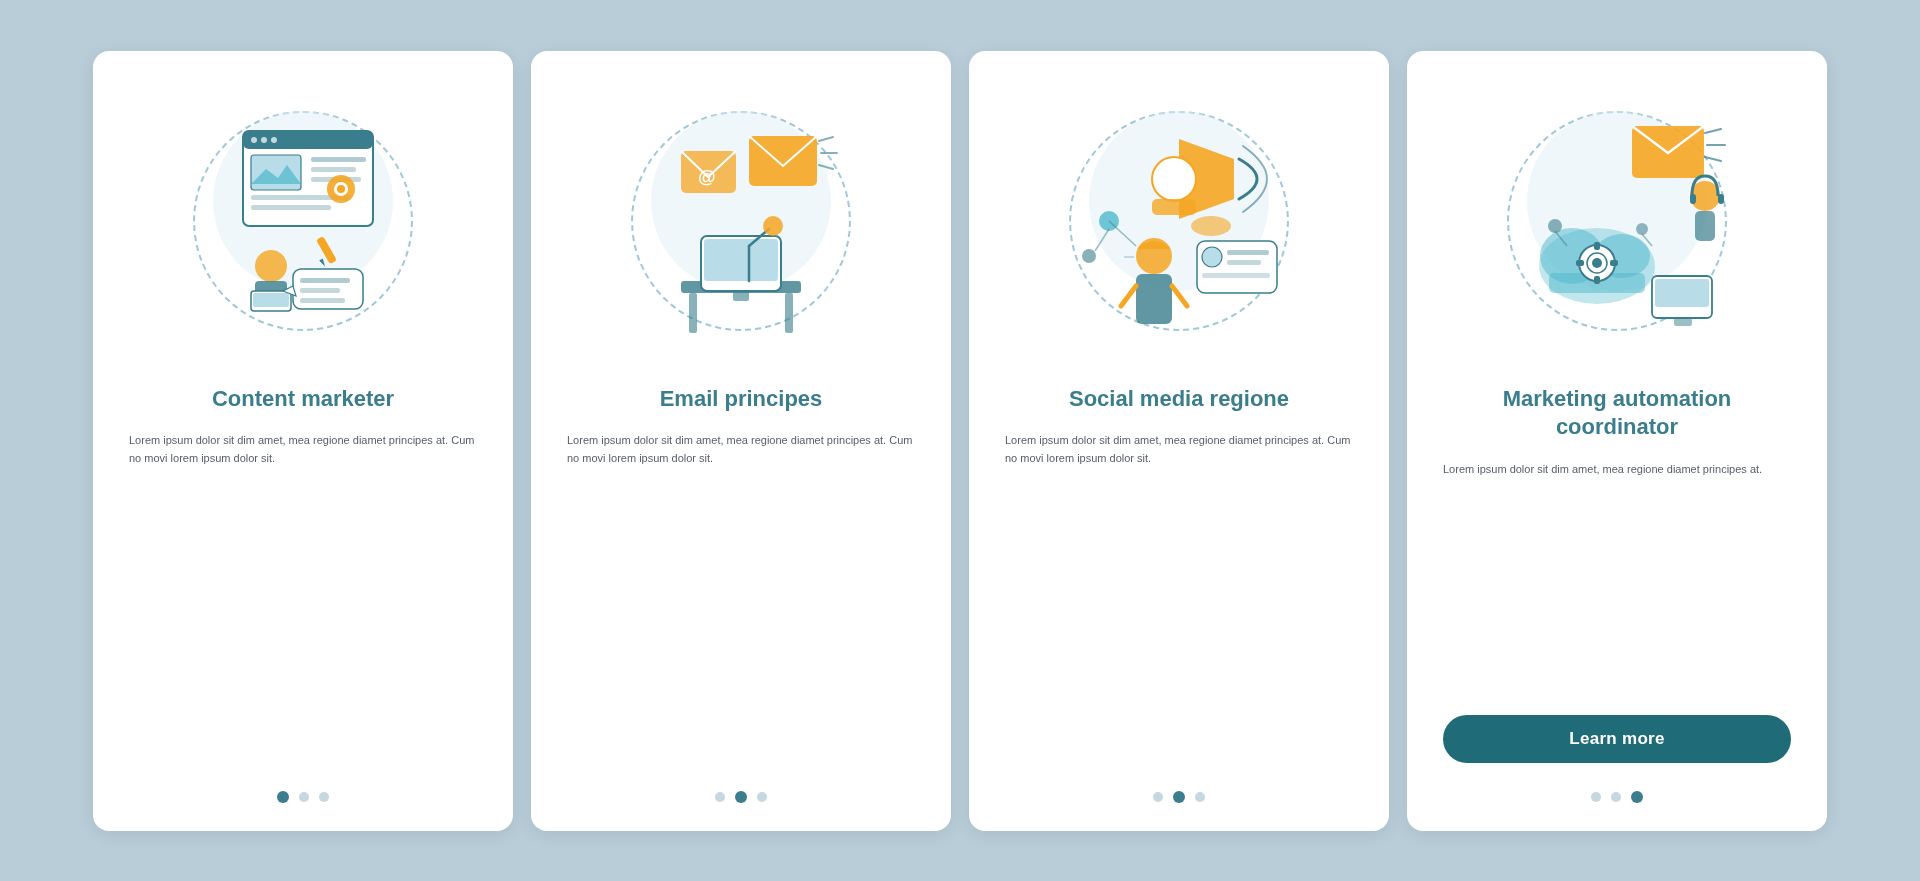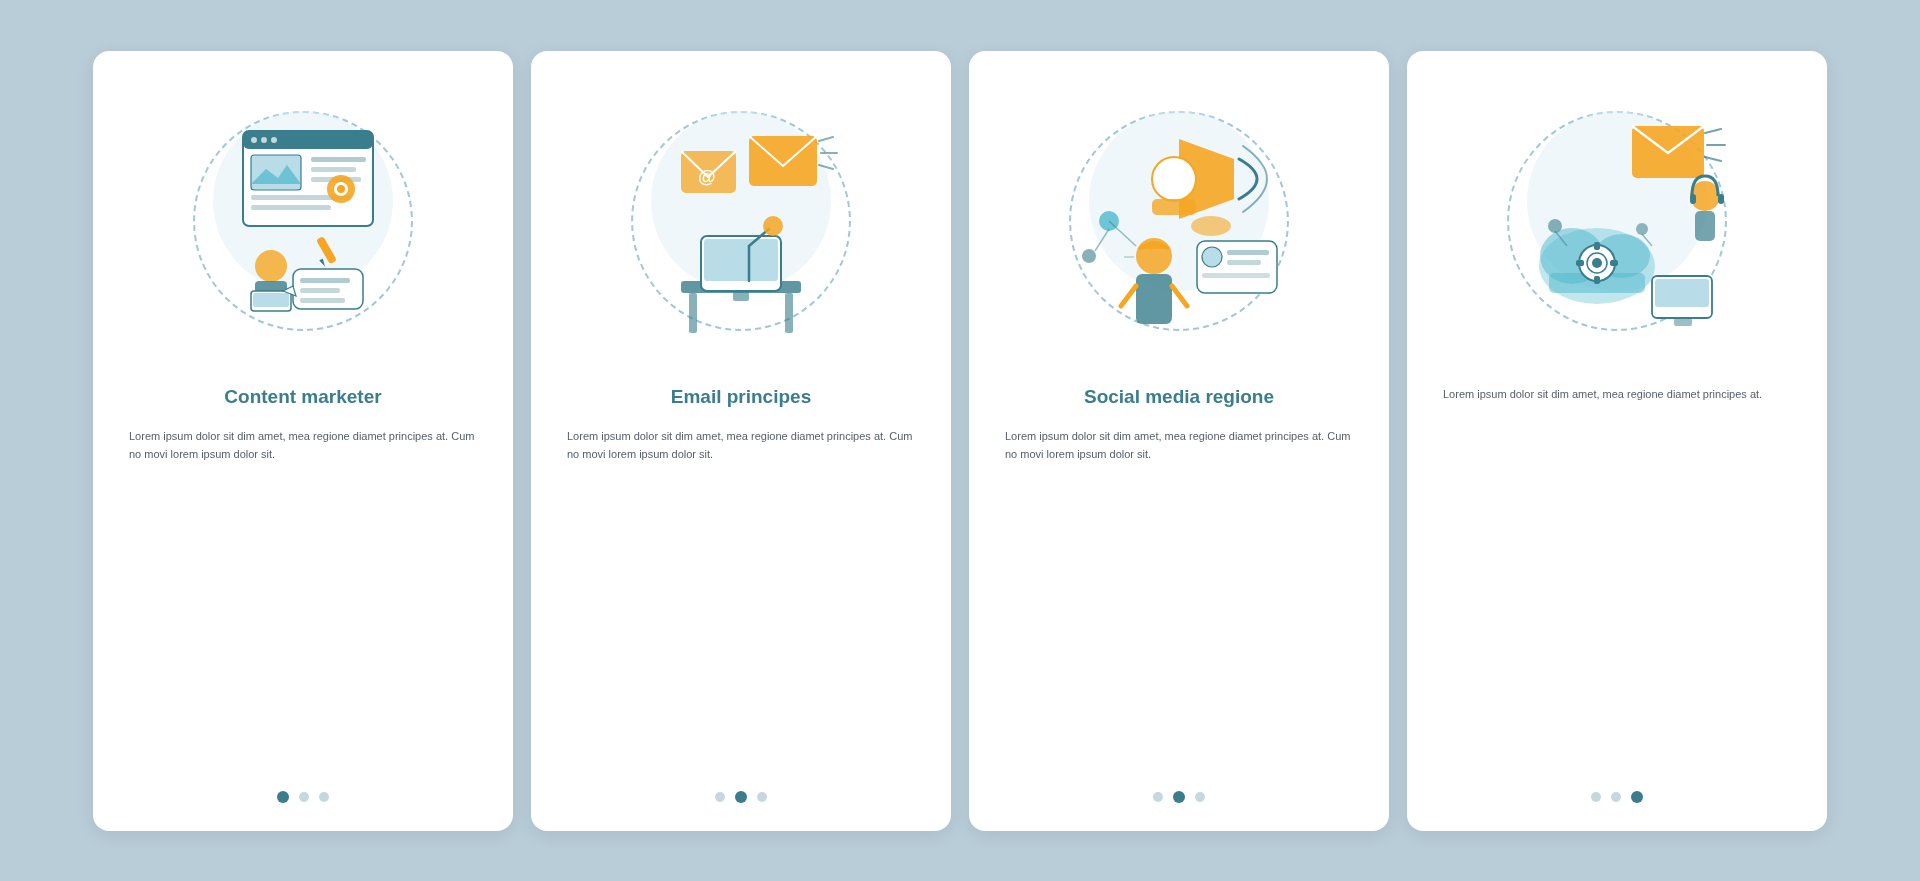--- a/index.html
+++ b/index.html
@@ -54,21 +54,21 @@
     }
 
     
     .illustration-svg {
       position: absolute;
       top: 0; left: 0;
       width: 100%; height: 100%;
     }
 
     .card-title {
-      font-size: 19px;
+      font-size: 22px;
       font-weight: 600;
       color: #3a7d8c;
       text-align: center;
       margin-bottom: 18px;
       line-height: 1.3;
     }
 
     .card-body {
       font-size: 11px;
       color: #555e6a;
@@ -293,21 +293,23 @@
         <rect x="175" y="195" width="60" height="42" rx="5" fill="white" stroke="#3a7d8c" stroke-width="1.8"></rect>
         <rect x="178" y="198" width="54" height="28" rx="3" fill="#b8dce8"></rect>
         <rect x="197" y="237" width="18" height="8" rx="2" fill="#3a7d8c" opacity="0.5"></rect>
 
         <circle cx="78" cy="145" r="7" fill="#3a7d8c" opacity="0.6"></circle>
         <line x1="78" y1="150" x2="90" y2="165" stroke="#3a7d8c" stroke-width="1.5" opacity="0.5"></line>
         <circle cx="165" cy="148" r="6" fill="#3a7d8c" opacity="0.55"></circle>
         <line x1="165" y1="153" x2="175" y2="165" stroke="#3a7d8c" stroke-width="1.5" opacity="0.5"></line>
       </svg>
     </div>
+    <h2 class="card-title">Marketing automation coordinator</h2>
     <p class="card-body">Lorem ipsum dolor sit dim amet, mea regione diamet principes at.</p>
+    <button class="learn-more-btn">Learn more</button>
     <div class="dots-row">
       <span class="dot"></span>
       <span class="dot"></span>
       <span class="dot active"></span>
     </div>
   </div>
 
 </div>
 
 </body></html>

